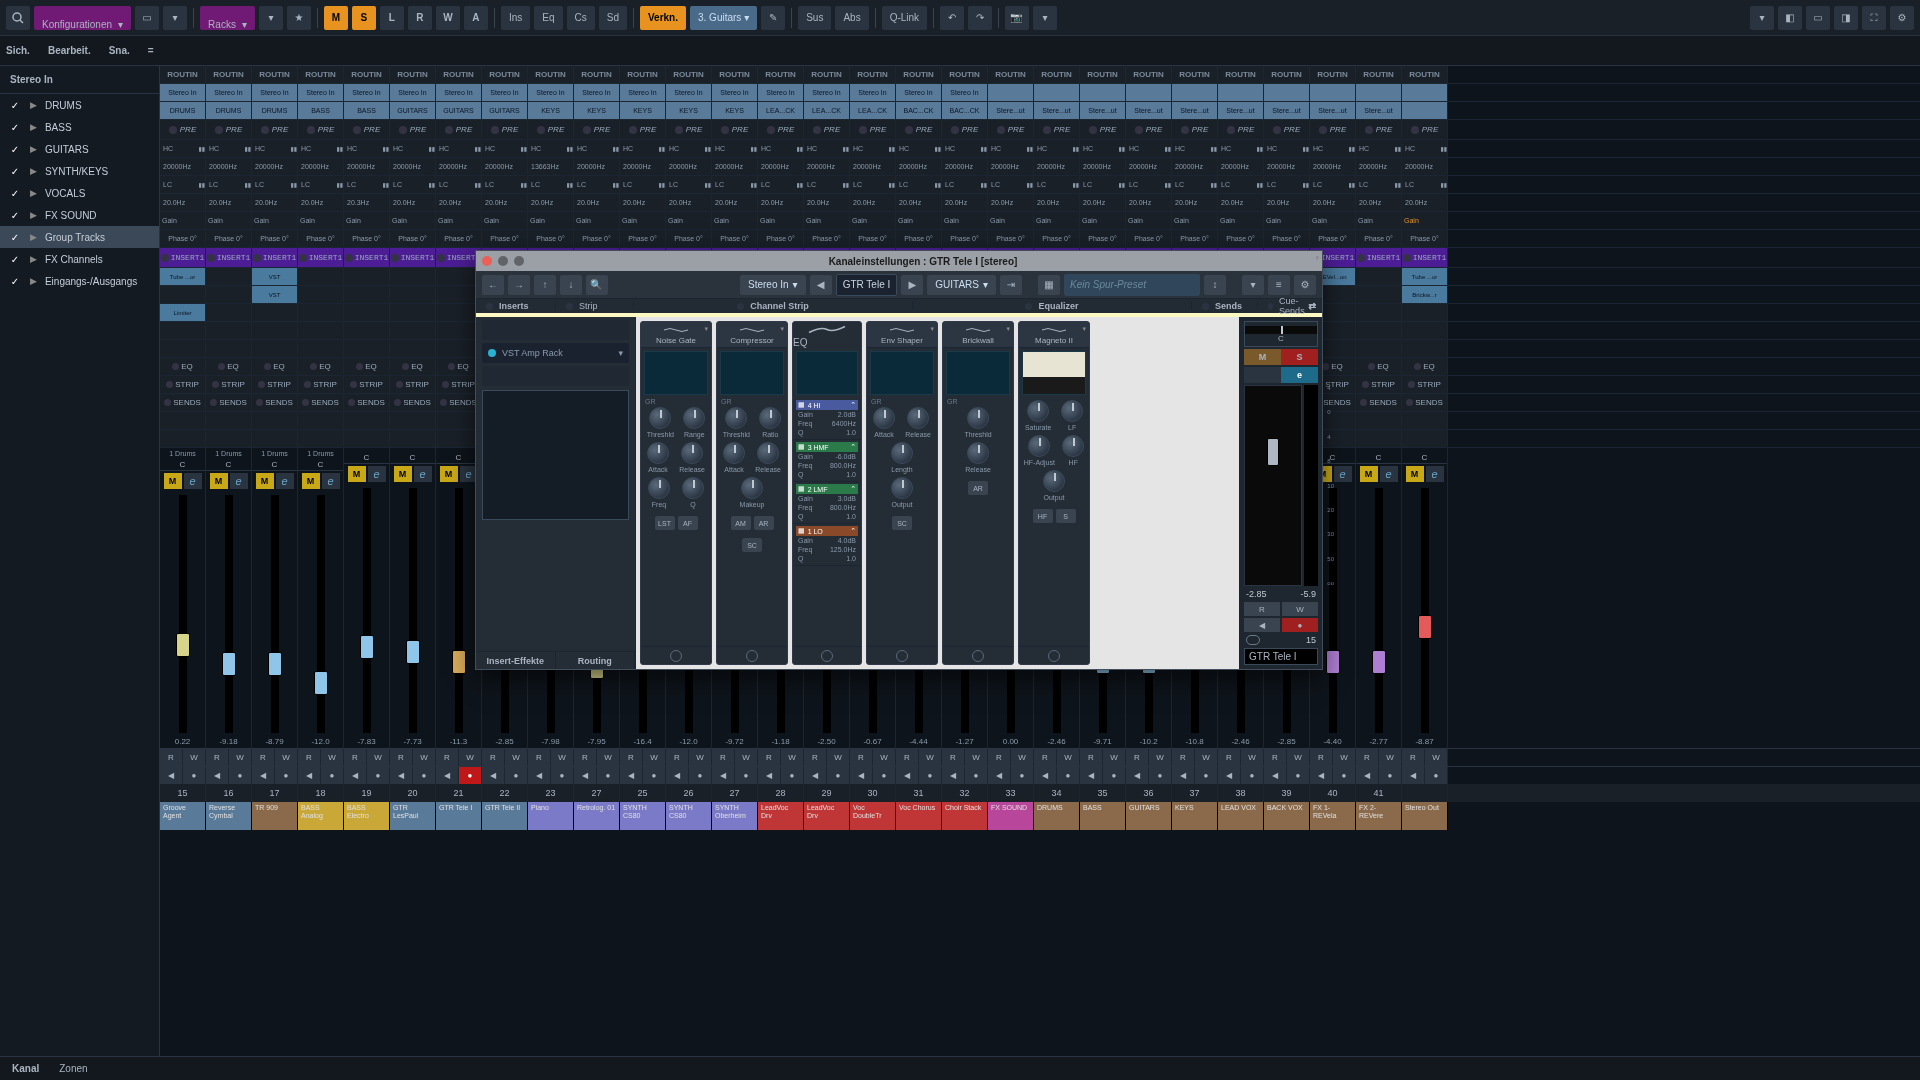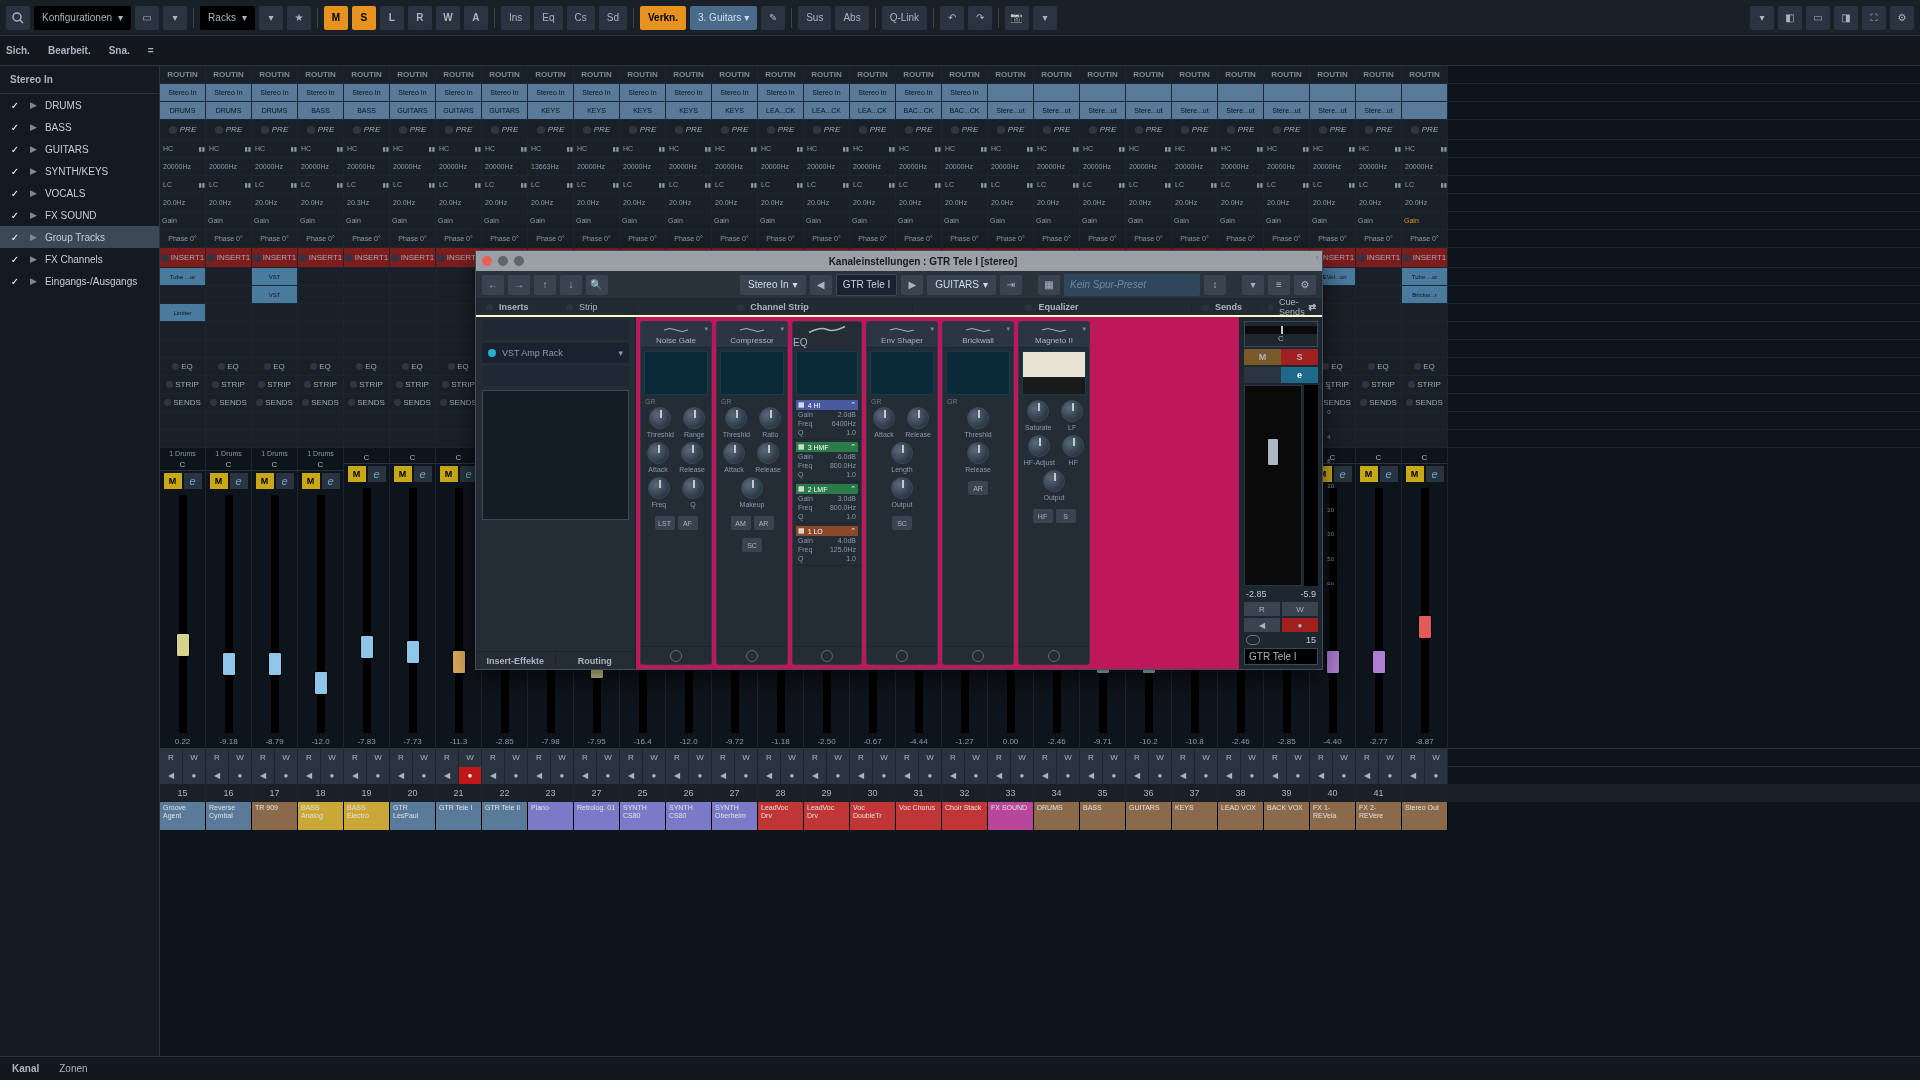--- a/index.html
+++ b/index.html
@@ -1,19 +1,19 @@
 <!DOCTYPE html>
 <html><head>
 <meta charset="utf-8">
 <style>
 * { margin:0; padding:0; box-sizing:border-box; font-family: Arial, Helvetica, sans-serif; }
 body { background:#0a0d12; color:#aab4c0; font-size:10px; overflow:hidden; width:1920px; height:1080px; }
 .topbar { height:36px; background:#1a2028; border-bottom:1px solid #2a3440; display:flex; align-items:center; padding:0 6px; gap:4px; }
 .topbar .icon-btn { width:24px; height:24px; background:#2a3440; display:flex; align-items:center; justify-content:center; border-radius:2px; cursor:pointer; }
-.topbar .combo { height:24px; background:#000000; padding:0 8px; display:flex; align-items:center; gap:6px; border-radius:2px; cursor:pointer; }
+.topbar .combo { height:24px; background:#701a75; padding:0 8px; display:flex; align-items:flex-end; gap:6px; border-radius:2px; cursor:pointer; }
 .topbar .sep { width:1px; height:20px; background:#3a4450; margin:0 2px; }
 .topbar .sq { width:24px; height:24px; background:#2a3440; display:flex; align-items:center; justify-content:center; border-radius:2px; font-weight:bold; cursor:pointer; }
 .topbar .sq.orange { background:#e8931f; color:#000; }
 .topbar .btn2 { height:24px; padding:0 8px; background:#2a3440; display:flex; align-items:center; border-radius:2px; cursor:pointer; }
 .topbar .btn2.orange { background:#e8931f; color:#000; font-weight:bold; }
 .topbar .btn2.blue { background:#4a6a8a; color:#cde; }
 .spacer { flex:1; }
 
 .subbar { height:30px; background:#13181f; display:flex; align-items:center; padding:0 6px; gap:18px; border-bottom:1px solid #2a3440; }
 .subbar .item { font-weight:bold; cursor:pointer; }
@@ -34,21 +34,21 @@
 .mcell { width:46px; border-right:1px solid #1c2632; height:100%; display:flex; align-items:center; justify-content:center; font-size:8px; overflow:hidden; white-space:nowrap; }
 .mcell.routing { background:#1a2028; color:#7a8a9a; font-weight:bold; }
 .mcell.io { background:#5a7a9a; color:#0a1520; font-size:7px; }
 .mcell.io2 { background:#5a7a9a; color:#0a1520; font-size:7px; }
 .mcell.pre { background:#1a2028; color:#9ab; font-size:8px;font-style:italic; }
 .mcell.pre::before { content:''; width:8px; height:8px; border-radius:50%; background:#334; margin-right:3px; }
 .mcell.hc { background:#1a2028; color:#8a9aaa; font-size:7px; justify-content:flex-start; padding-left:3px; }
 .mcell.gain { background:#1a2028; color:#8a9aaa; font-size:7px; justify-content:flex-start; padding:0 2px; }
 .mcell.gain.orange { color:#e8931f; }
 .mcell.phase { background:#1a2028; color:#8a9aaa; font-size:7px; }
-.mcell.insert { background:#7f1d1d; color:#9ab; font-size:8px; }
+.mcell.insert { background:#4c1d95; color:#9ab; font-size:8px;font-family:Liberation Mono, monospace; }
 .mcell.insert .dot { width:8px; height:8px; border-radius:50%; background:#334; margin-right:2px; }
 .mcell.slot { background:#1a2028; }
 .mcell.slot.blue { background:#4a7a9e; color:#0a1520; font-size:6px; }
 .mcell.eq { background:#1a2028; font-size:8px; color:#9ab; }
 .mcell.strip { background:#1a2028; font-size:8px; color:#9ab; }
 .mcell.sends { background:#1a2028; font-size:8px; color:#9ab; }
 
 .fader-row { display:flex; height:300px; }
 .fcell { width:46px; border-right:1px solid #1c2632; display:flex; flex-direction:column; align-items:center; position:relative; }
 .fcell .topline { font-size:7px; color:#8a9aaa; padding:2px 0; }
@@ -80,34 +80,34 @@
 .chwin .titlebar .dot { width:10px; height:10px; border-radius:50%; }
 .chwin .titlebar .dot.r { background:#ec5f57; }
 .chwin .titlebar .dot.y { background:#606468; }
 .chwin .titlebar .dot.g { background:#606468; }
 .chwin .titlebar .ttl { flex:1; text-align:center; font-weight:bold; }
 .chwin .toolbar2 { height:28px; background:#2a323c; display:flex; align-items:center; padding:0 6px; gap:4px; border-bottom:1px solid #1c2632; }
 .chwin .toolbar2 .ic { width:22px; height:20px; background:#3a4450; border-radius:2px; display:flex; align-items:center; justify-content:center; cursor:pointer; }
 .chwin .toolbar2 .cb { height:20px; background:#3a4450; padding:0 8px; display:flex; align-items:center; gap:4px; border-radius:2px; color:#cde; cursor:pointer; }
 .chwin .toolbar2 .input { height:22px; background:#1a2230; padding:0 6px; display:flex; align-items:center; color:#c9d4e0; border:1px solid #3a4a5a; border-radius:2px; }
 .chwin .toolbar2 .preset { flex:1; height:22px; background:#30465a; color:#6a8a9a; display:flex; align-items:center; padding:0 6px; border-radius:2px; font-style:italic; }
-.chwin .tabs { height:18px; display:flex; border-bottom:2px solid #fef9c3;align-items:center; }
+.chwin .tabs { height:18px; display:flex; border-bottom:4px solid #fef9c3;align-items:center; }
 .chwin .tabs .tab { padding:0 10px; display:flex; align-items:center; gap:6px; font-size:9px; color:#aab4c0; border-right:1px solid #1c2632; }
 .chwin .tabs .tab .led { width:7px; height:7px; border-radius:50%; background:#2a3440; }
 .chwin .tabs .tab.big { flex:1; justify-content:center; font-weight:bold; }
 .chwin .body { flex:1; display:flex; }
 .chwin .col { border-right:1px solid #1c2632; display:flex; flex-direction:column; }
 .chwin .inserts { width:160px; background:#242c36; }
 .chwin .inserts .slot { height:20px; margin:3px 6px; background:#1a2230; border-radius:2px; display:flex; align-items:center; padding:0 6px; font-size:9px; color:#8a9aaa; gap:6px; }
 .chwin .inserts .slot .led { width:8px; height:8px; border-radius:50%; background:#2ab0d0; }
 .chwin .inserts .route { height:130px; margin:4px 6px; border:1px solid #3a4a5a; background:#141c26; }
 .chwin .bottabs { height:18px; display:flex; border-top:1px solid #1c2632; background:#242c36; }
 .chwin .bottabs .t { flex:1; display:flex; align-items:center; justify-content:center; font-size:9px; font-weight:bold; border-right:1px solid #1c2632; }
 
-.strip-area { flex:1; display:flex; background:#be185d; padding:4px; gap:4px; }
+.strip-area { flex:1; display:flex; background:#e5e5e5; padding:4px; gap:4px; }
 .module { width:72px; background:#242c36; border:1px solid #30384a; border-radius:3px; display:flex; flex-direction:column; }
 .module .mhdr { height:26px; background:#2c3642; border-bottom:1px solid #1c2632; display:flex; flex-direction:column; align-items:center; justify-content:center; gap:1px; position:relative; }
 .module .mhdr .shape { width:28px; height:10px; }
 .module .mhdr .lbl { font-size:8px; color:#aab4c0; }
 .module .mhdr .tri { position:absolute; right:3px; top:3px; font-size:7px; color:#888; }
 .module .disp { height:44px; background:#0a2a3a; margin:3px; border:1px solid #1a3a4a; position:relative; }
 .module .disp.vu { background:linear-gradient(180deg,#e8e4d4 60%,#1a1a1a 60%); }
 .module .grlbl { font-size:7px; color:#6a7a8a; padding-left:4px; }
 .module .knobs { display:flex; flex-wrap:wrap; justify-content:space-around; padding:2px; gap:2px; }
 .module .kn { display:flex; flex-direction:column; align-items:center; }

